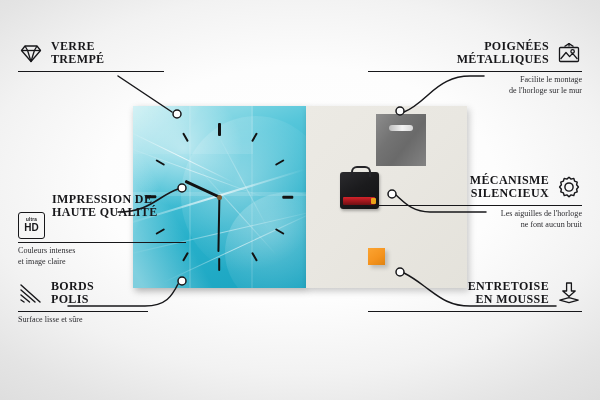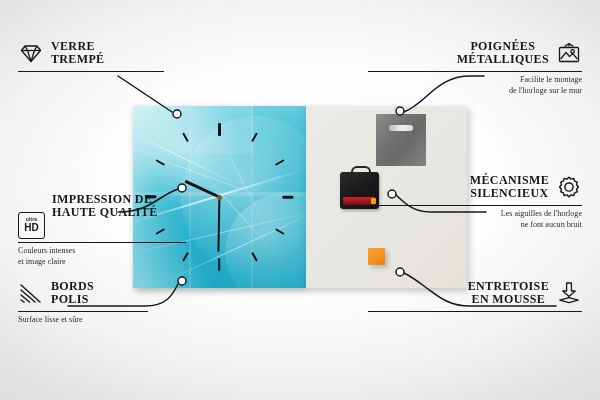--- a/index.html
+++ b/index.html
@@ -191,21 +191,21 @@
   }
   .callout.left  { text-align: left; }
   .callout.right { text-align: right; }
 
   .head {
     display: flex;
     align-items: center;
     gap: 7px;
     min-height: 30px;
   }
-  .callout.right .head { justify-content: flex-end; text-align: center; }
+  .callout.right .head { justify-content: flex-end; }
   .callout.left  .head { justify-content: flex-start; }
 
   .title {
     font-size: 12px;
     font-weight: 700;
     letter-spacing: .35px;
     line-height: 12.6px;
     color: #17171a;
     white-space: pre-line;
     text-transform: uppercase;

